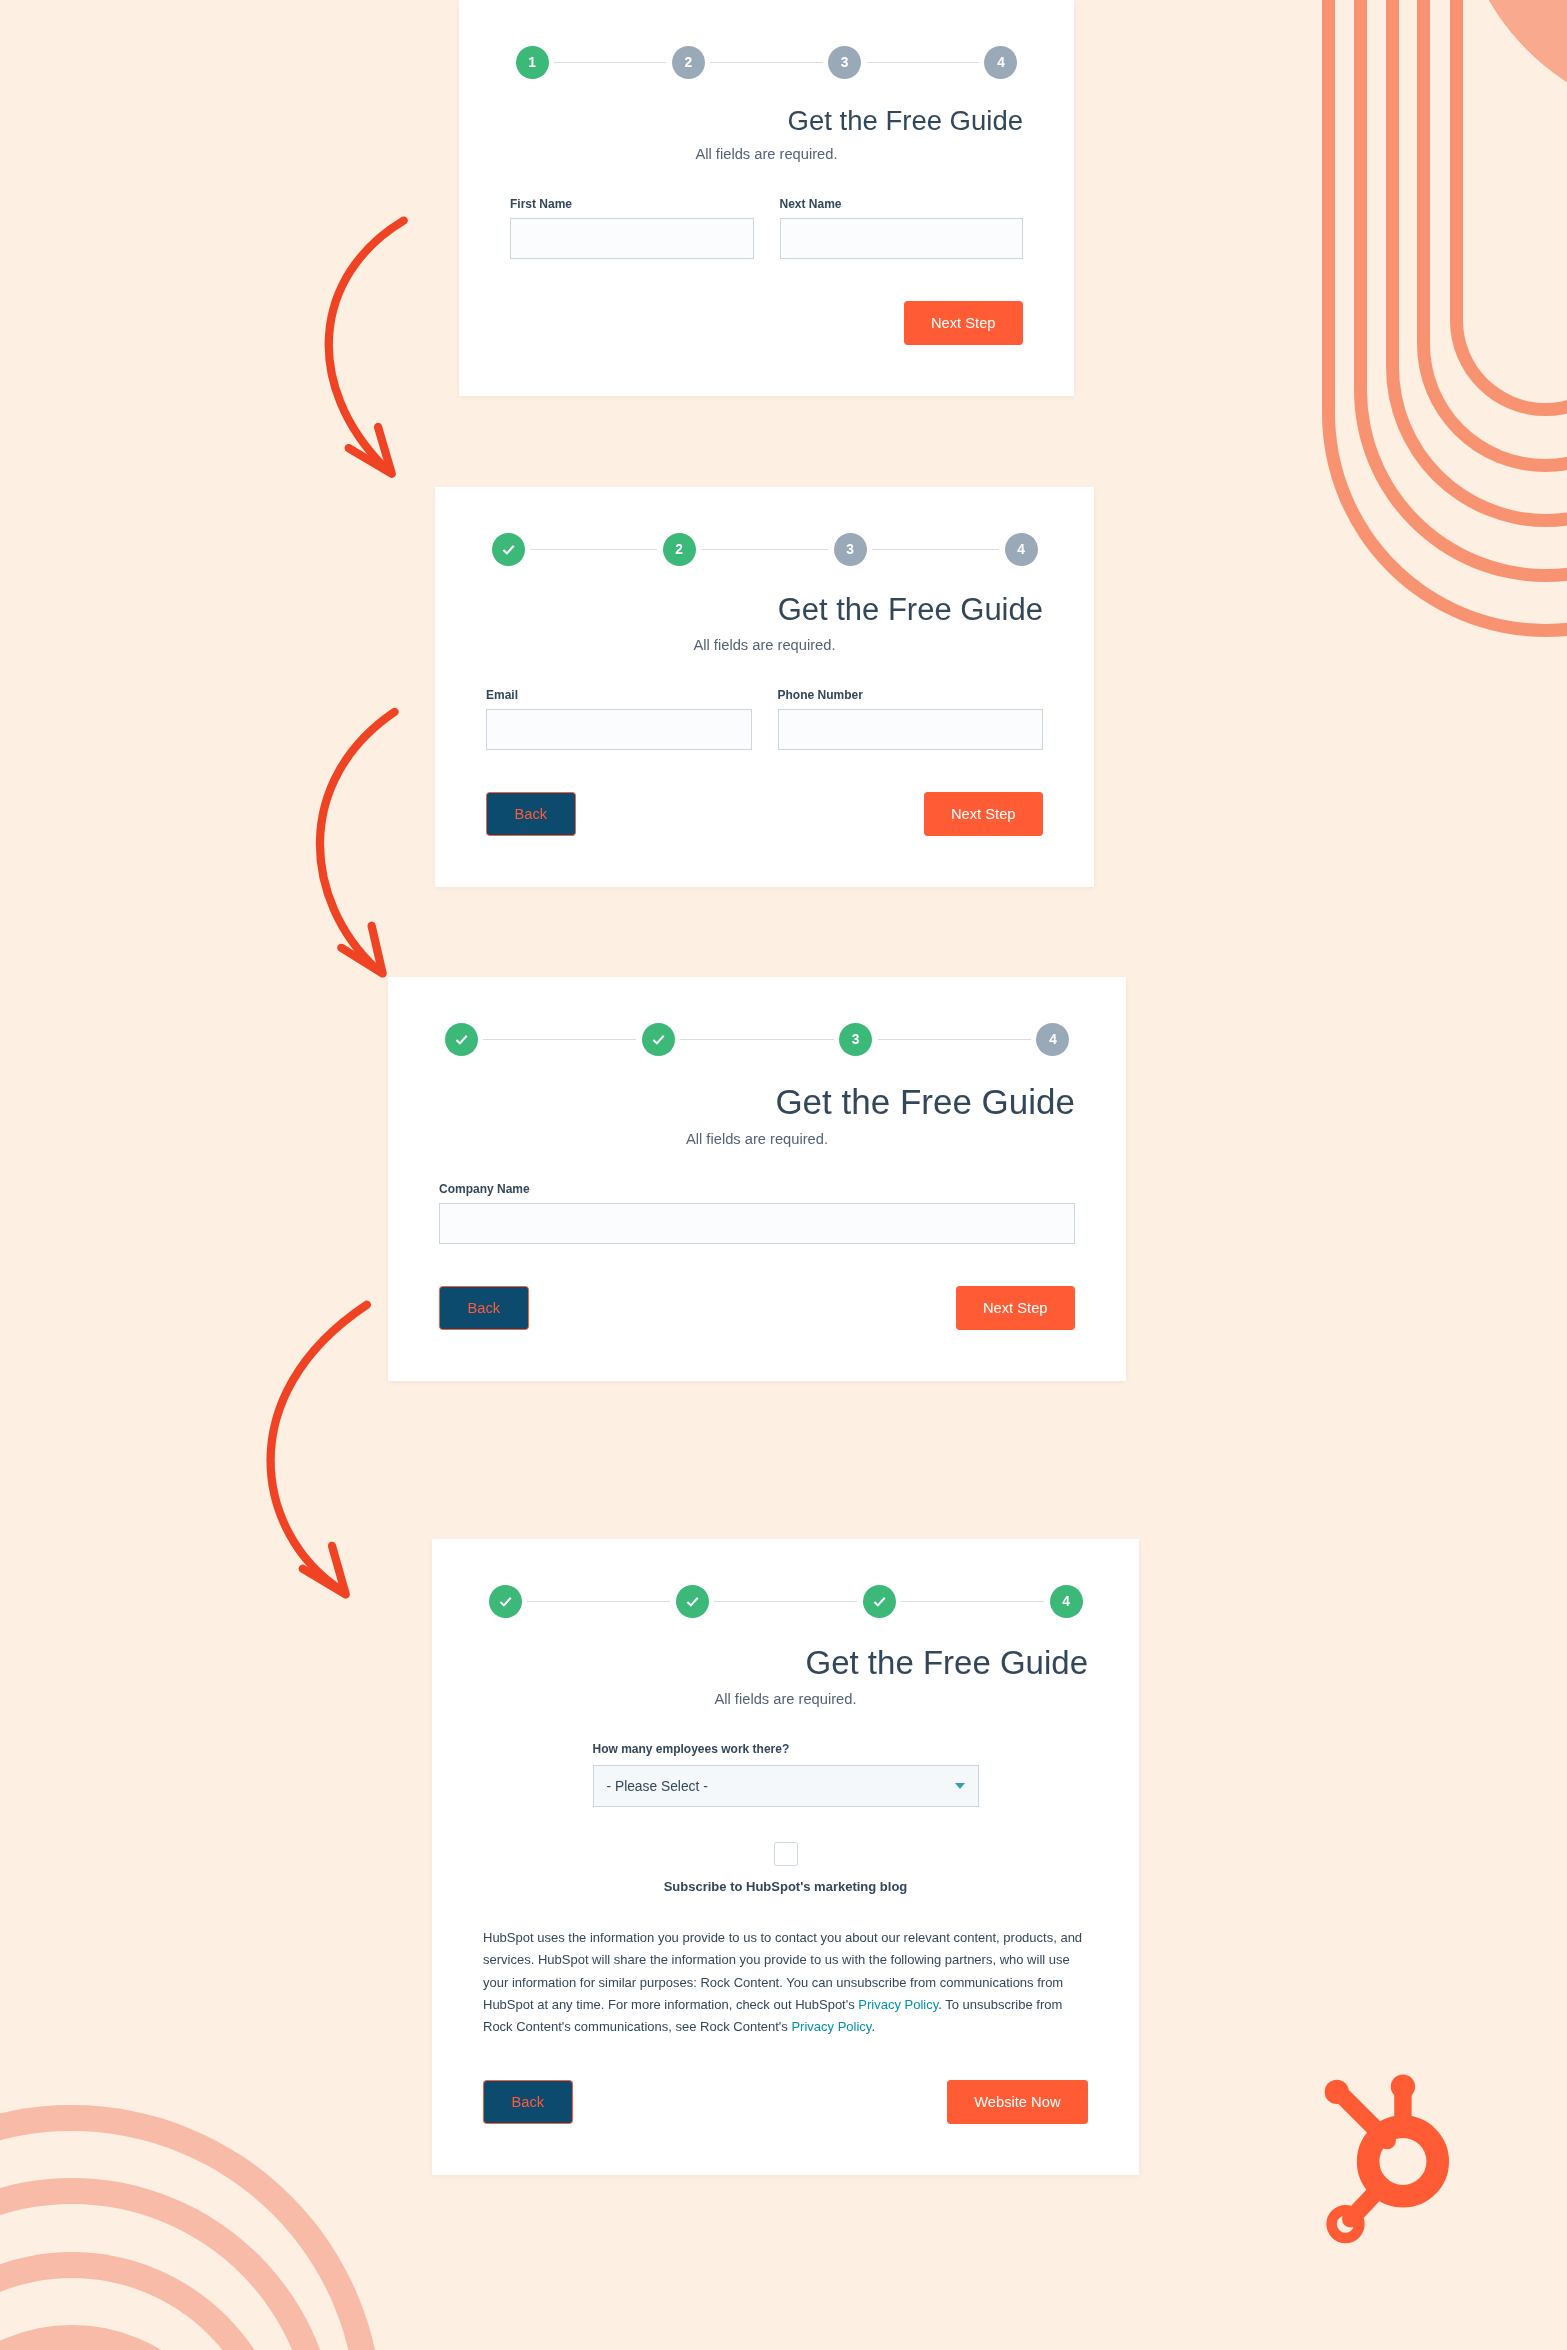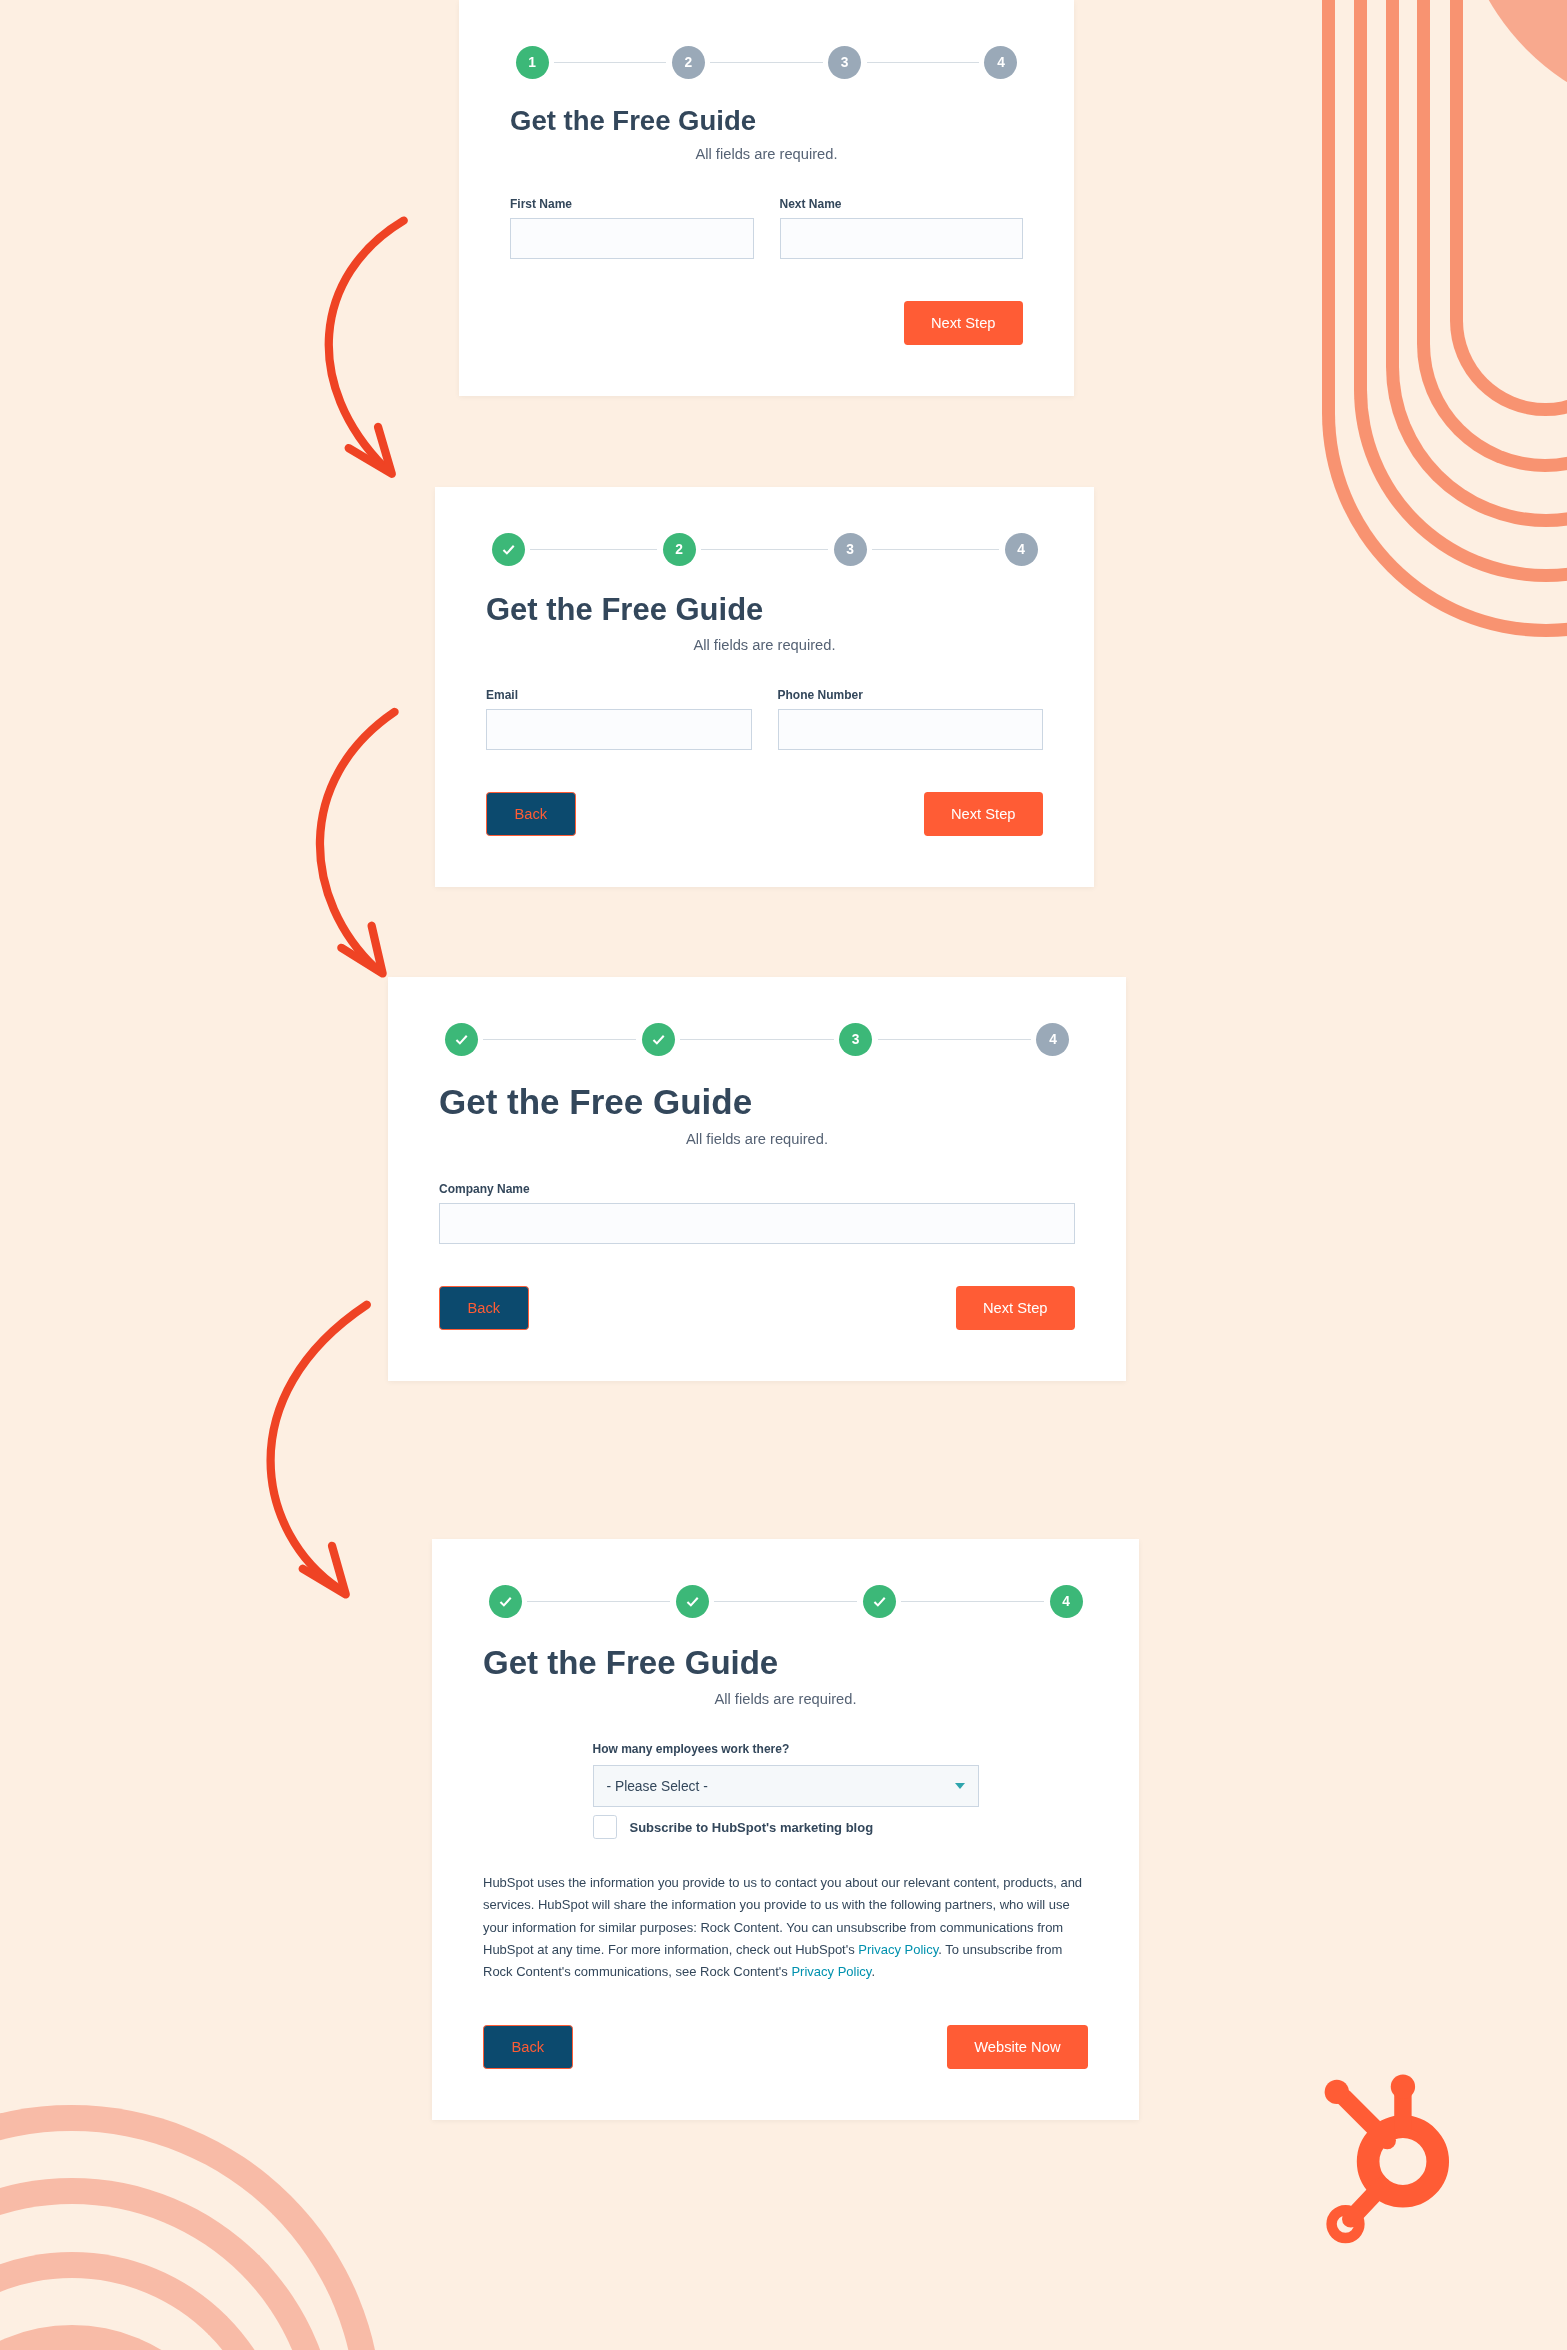--- a/index.html
+++ b/index.html
@@ -72,22 +72,22 @@
 
 
 .card{
   position:absolute;
   background:#fff;
   box-shadow:0 1.8px 5.5px rgba(0,0,0,.05);
   padding:46px 51px 51px;
   box-sizing:border-box;
 }
 .card h2{
-  text-align:left;
-  font-weight:700;
+  text-align:right;
+  font-weight:400;
   margin:26px 0 9.2px;
 }
 .card .sub{
   text-align:center;
   color:#556274;
   margin:0 0 35px;
 }
 
 
 .stepper{
@@ -131,21 +131,21 @@
 .select{
   position:relative;border:0.9px solid #cbd6e2;height:40px;background:#f5f8fa;
   display:flex;align-items:center;padding:0 13px;font-size:13.8px;color:#33475b;
 }
 .select .caret{
   position:absolute;right:13px;top:50%;transform:translateY(-50%);
   width:0;height:0;border-left:5.5px solid transparent;border-right:5.5px solid transparent;
   border-top:6.4px solid #2ea5ad;
 }
 .checkbox-row{
-  display:flex;align-items:center;gap:13px;margin-top:8px;justify-content:flex-start;
+  display:flex;align-items:center;gap:13px;margin-top:35px;justify-content:flex-start;flex-direction:column;
 }
 .checkbox{
   width:22px;height:22px;border:1.4px solid #cbd6e2;border-radius:2.8px;background:#fff;
 }
 .consent{font-size:13px;line-height:1.7;color:#33475b;margin-top:33px}
 .consent a{color:#0091ae;text-decoration:none}
 
 
 #c1{top:0;   left:459px;width:615px}
 #c1 h2{font-size:27.5px}

